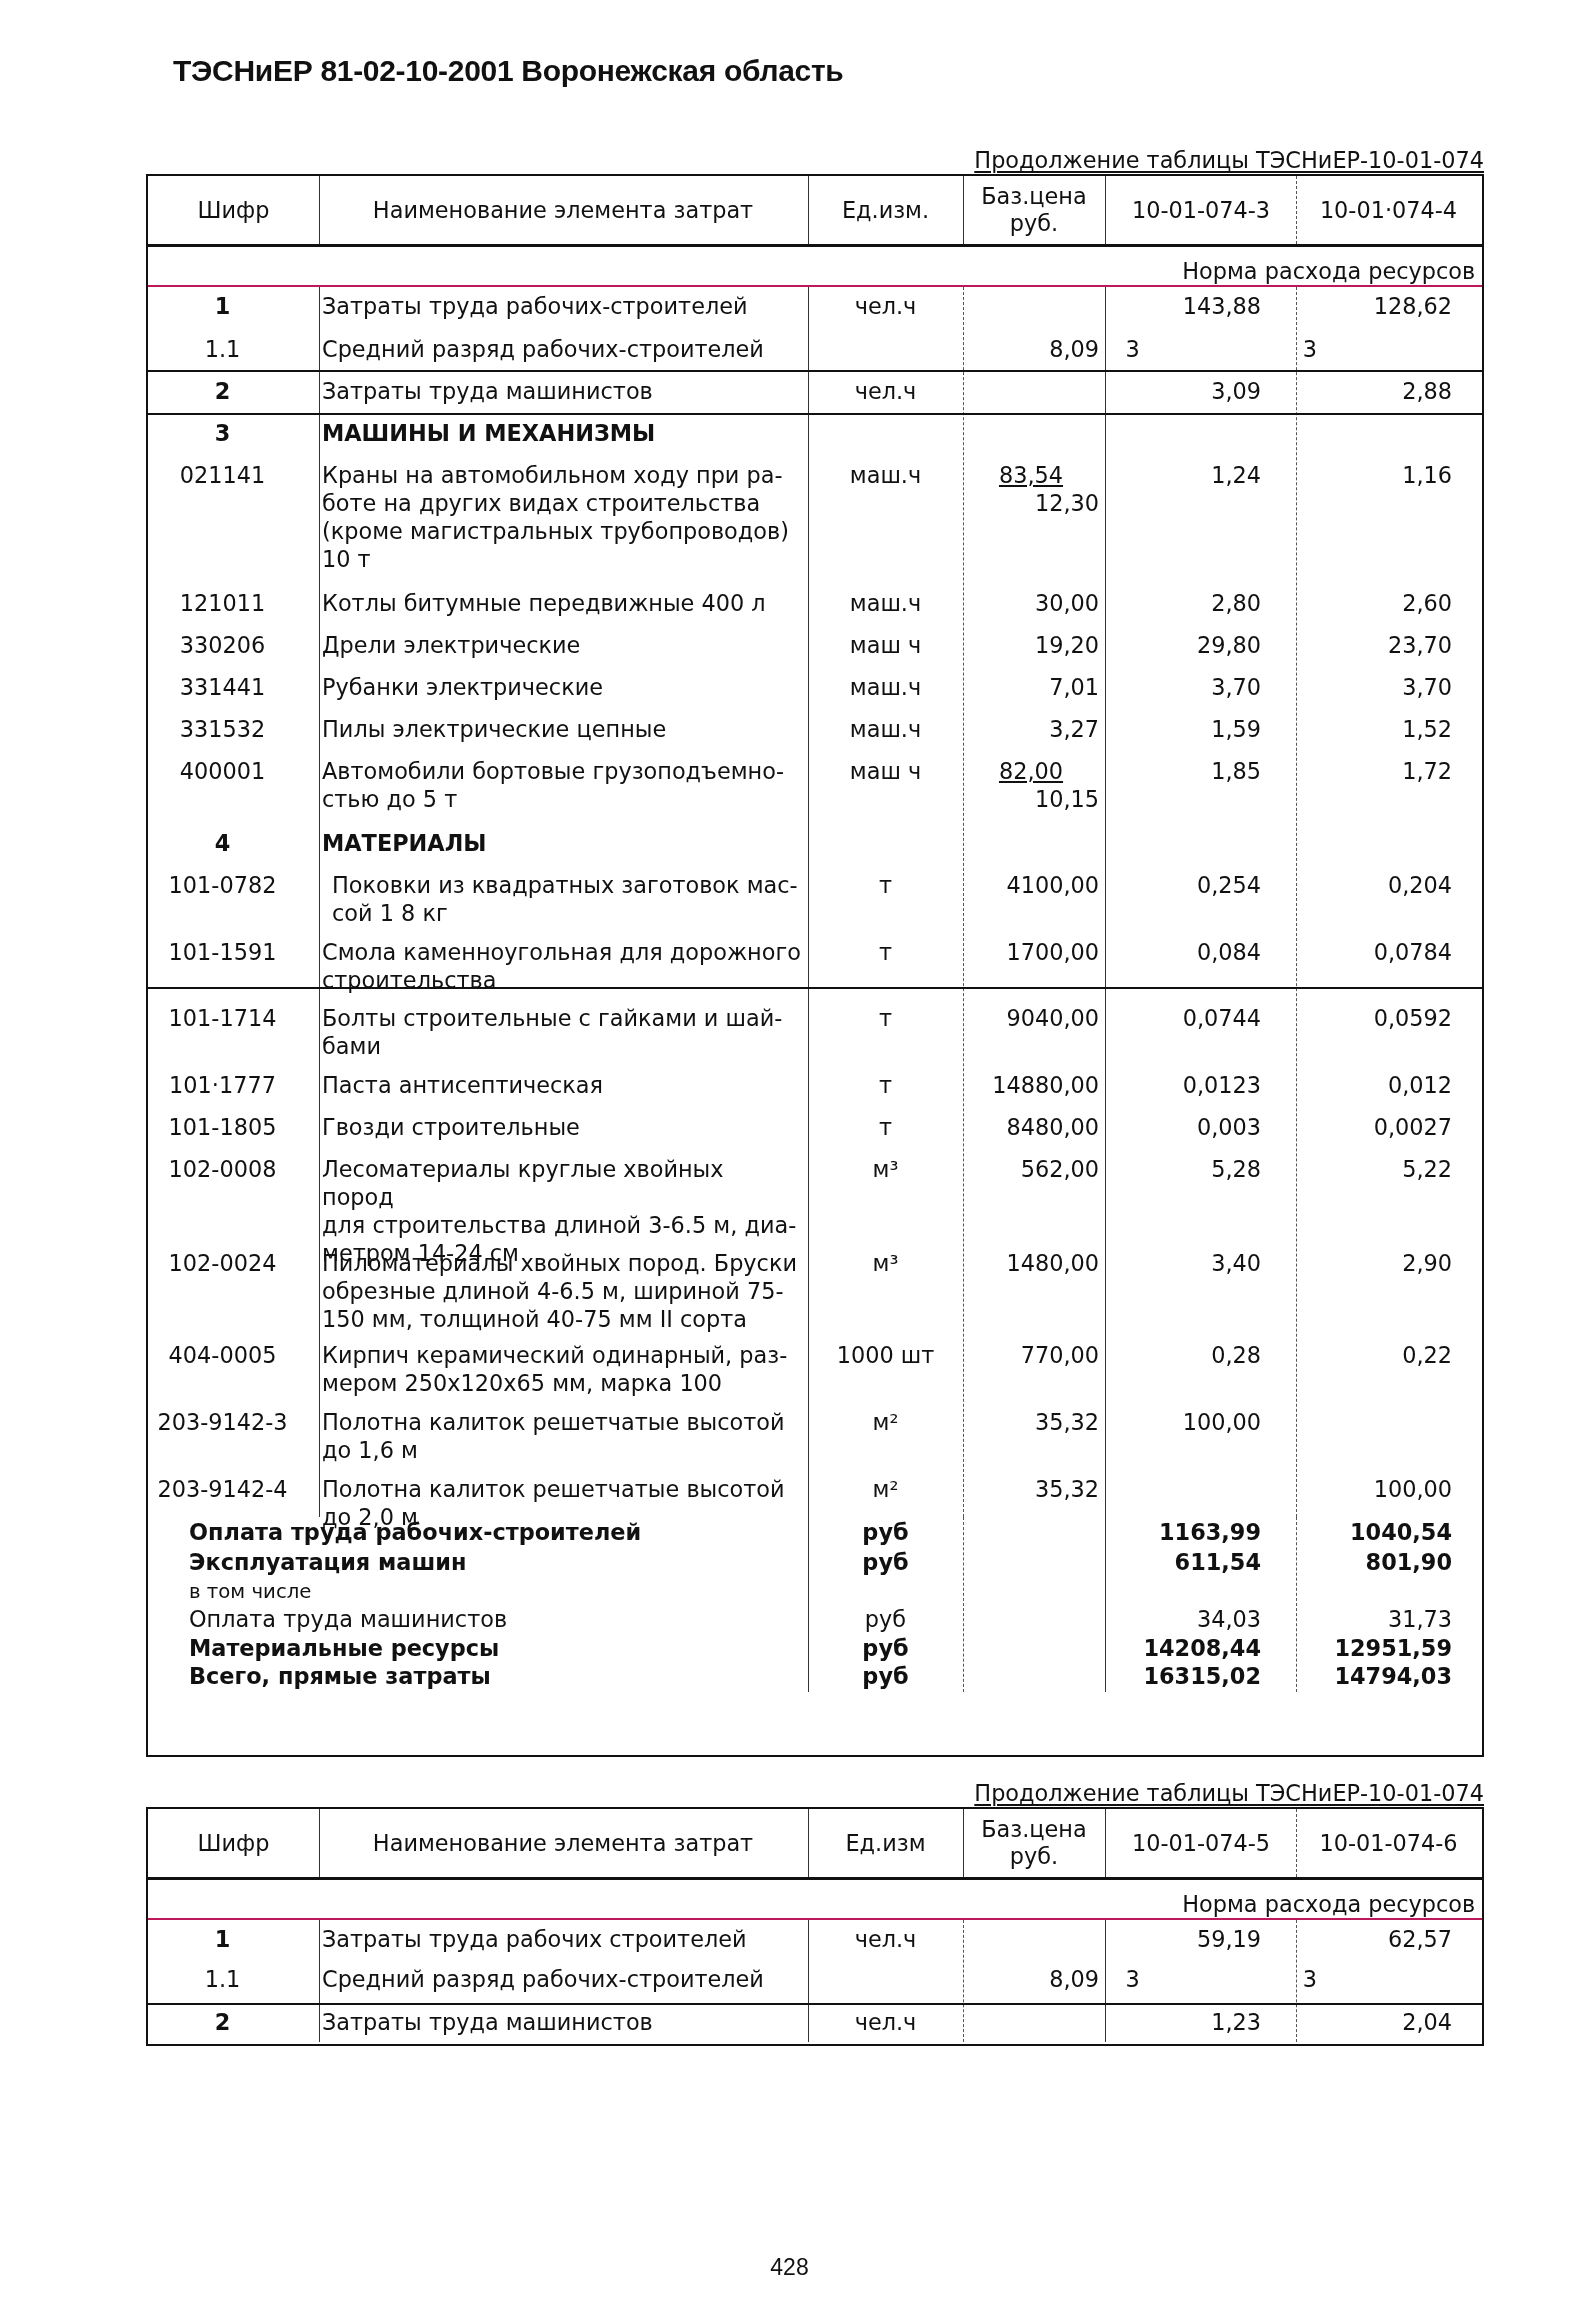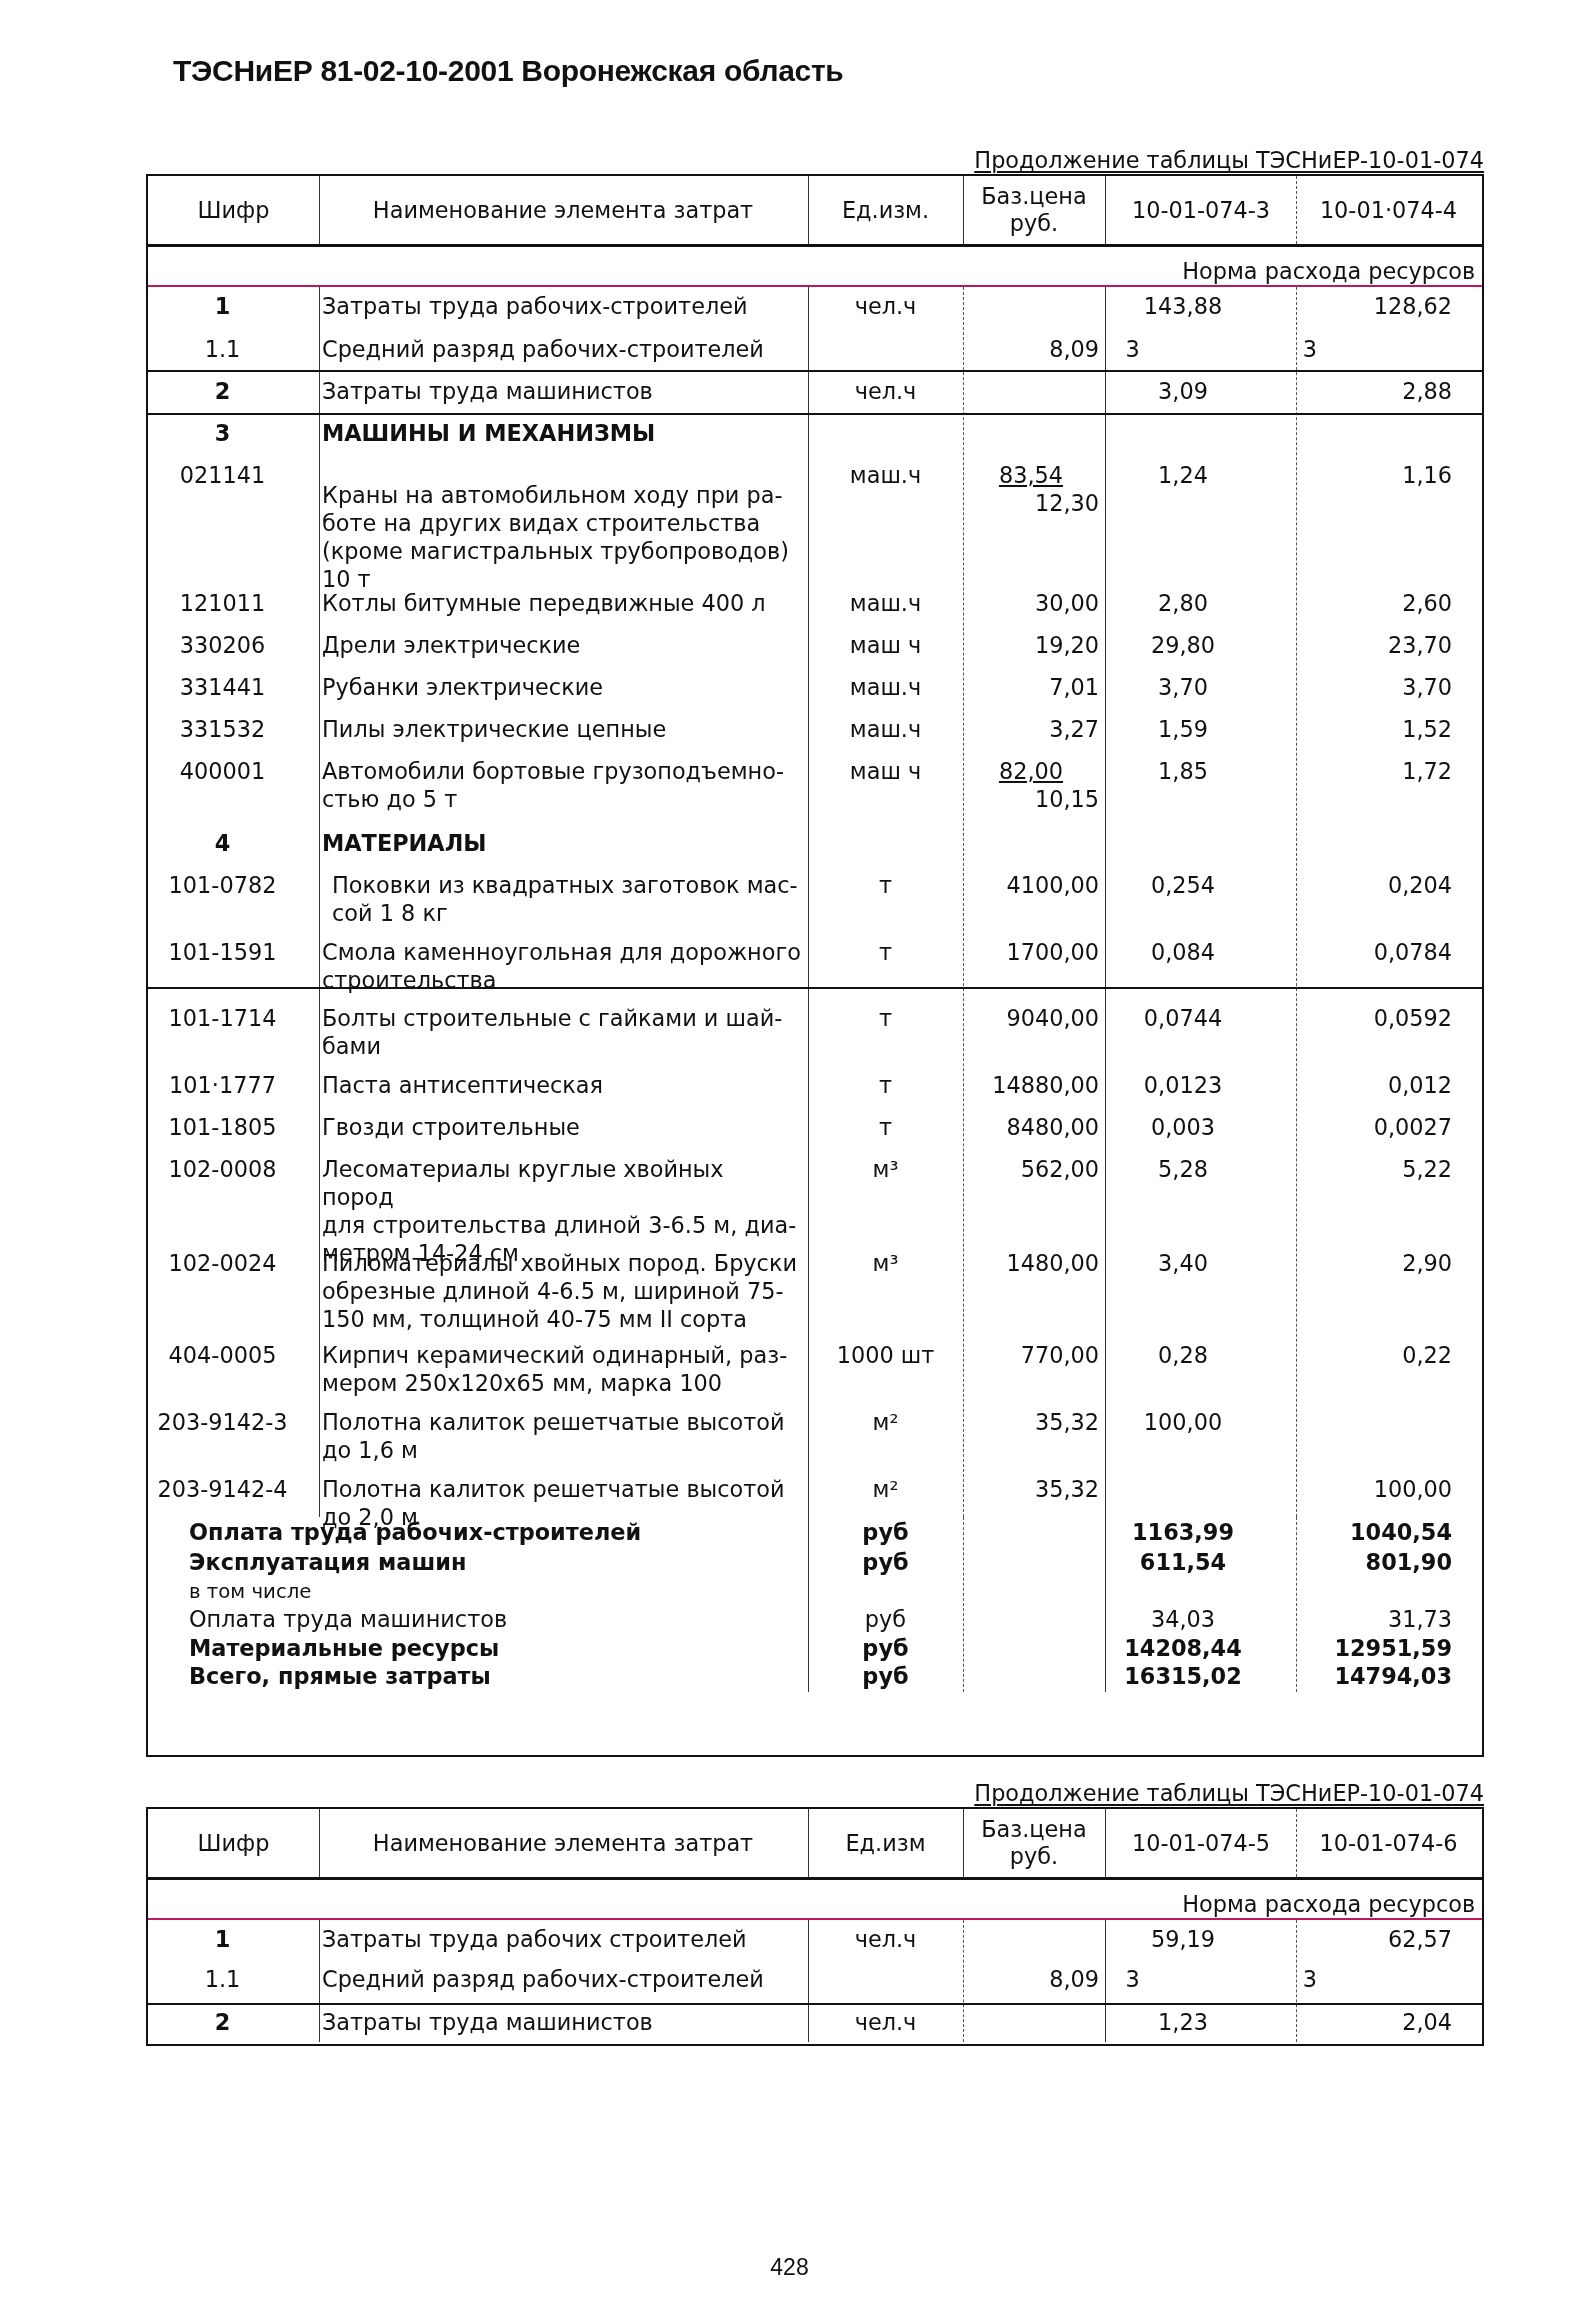--- a/index.html
+++ b/index.html
@@ -13,21 +13,21 @@
   .vdash { position: absolute; top: 0; bottom: 0; border-left: 1.4px dashed #555; }
   .section { position: relative; height: 28.5px; border-bottom: 2px solid #be185d; }
   .section span { position: absolute; right: 6.8px; bottom: 1.4px; font-size: 22.4px; }
   .body { position: relative; }
   .row { position: absolute; left: 0; right: 0; }
   .c { position: absolute; font-size: 22.4px; line-height: 28px; }
   .c-code { left: 0; width: 149px; text-align: center; }
   .c-name { left: 174px; width: 479px; }
   .c-unit { left: 660px; width: 155px; text-align: center; }
   .c-price { left: 815px; width: 136px; text-align: right; }
-  .c-v1 { left: 957px; width: 156px; text-align: center; }
+  .c-v1 { left: 957px; width: 156px; text-align: right; }
   .c-v2 { left: 1148px; width: 156px; text-align: right; }
   .bold { font-weight: bold; }
   .u { text-decoration: underline; text-align: center; }
   .hline { position: absolute; left: 0; right: 0; border-top: 2px solid #111; }
   .summary .c-name { left: 41px; width: 611px; }
   .page-num { position: absolute; left: 0; right: 0; top: 2254px; text-align: center; font-family: "Liberation Sans", sans-serif; font-size: 23px; }
 </style>
 </head>
 <body>
 
@@ -88,21 +88,21 @@
       <div class="c c-unit">чел.ч</div>
       <div class="c c-v1">3,09</div>
       <div class="c c-v2">2,88</div>
     </div>
     <div class="row" style="top:132px;">
       <div class="c c-code bold">3</div>
       <div class="c c-name bold">МАШИНЫ И МЕХАНИЗМЫ</div>
     </div>
     <div class="row" style="top:174px;">
       <div class="c c-code">021141</div>
-      <div class="c c-name" style="white-space:pre-line;margin-top:20px;">Краны на автомобильном ходу при ра-
+      <div class="c c-name" style="white-space:pre-line;">Краны на автомобильном ходу при ра-
 боте на других видах строительства
 (кроме магистральных трубопроводов)
 10 т</div>
       <div class="c c-unit">маш.ч</div>
       <div class="c c-price u">83,54</div>
       <div class="c c-price" style="top:28px;">12,30</div>
       <div class="c c-v1">1,24</div>
       <div class="c c-v2">1,16</div>
     </div>
     <div class="row" style="top:302px;">

